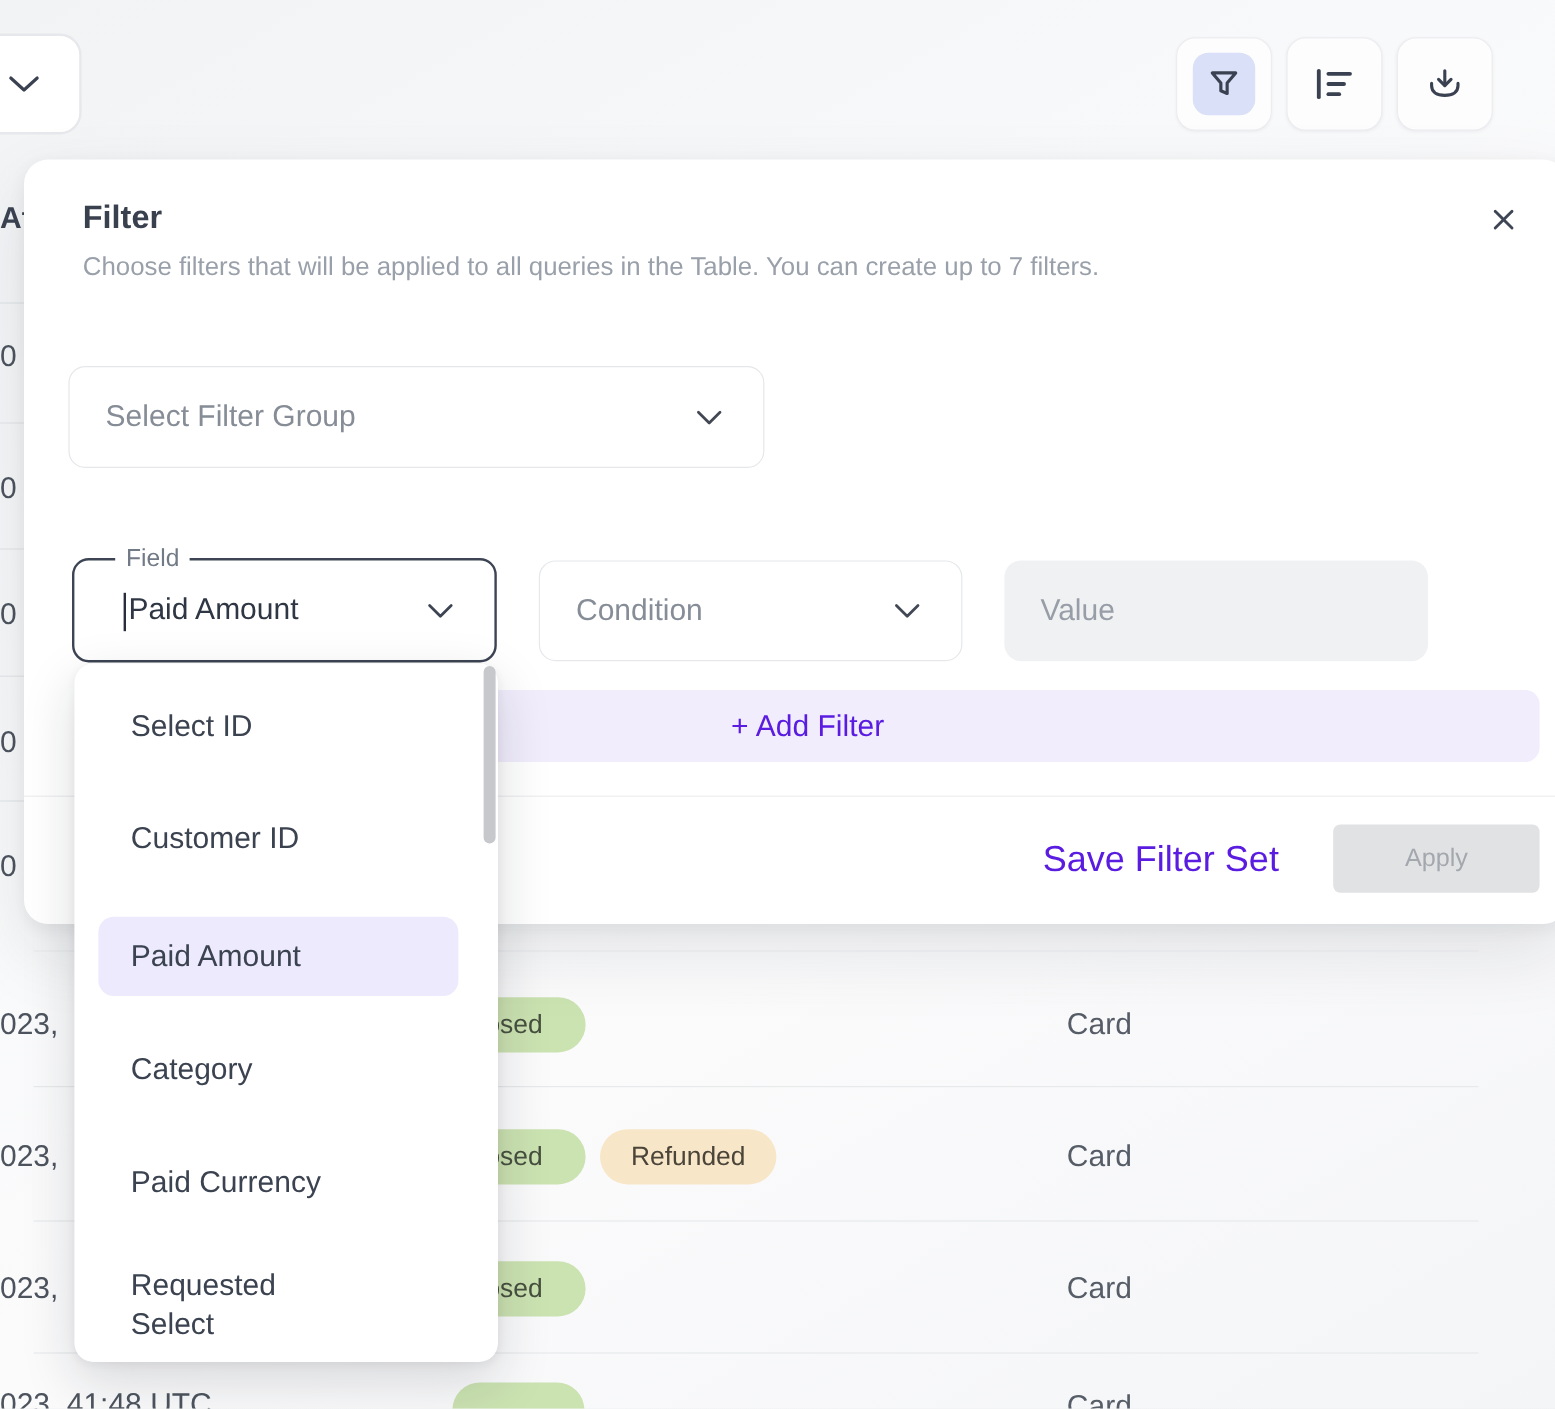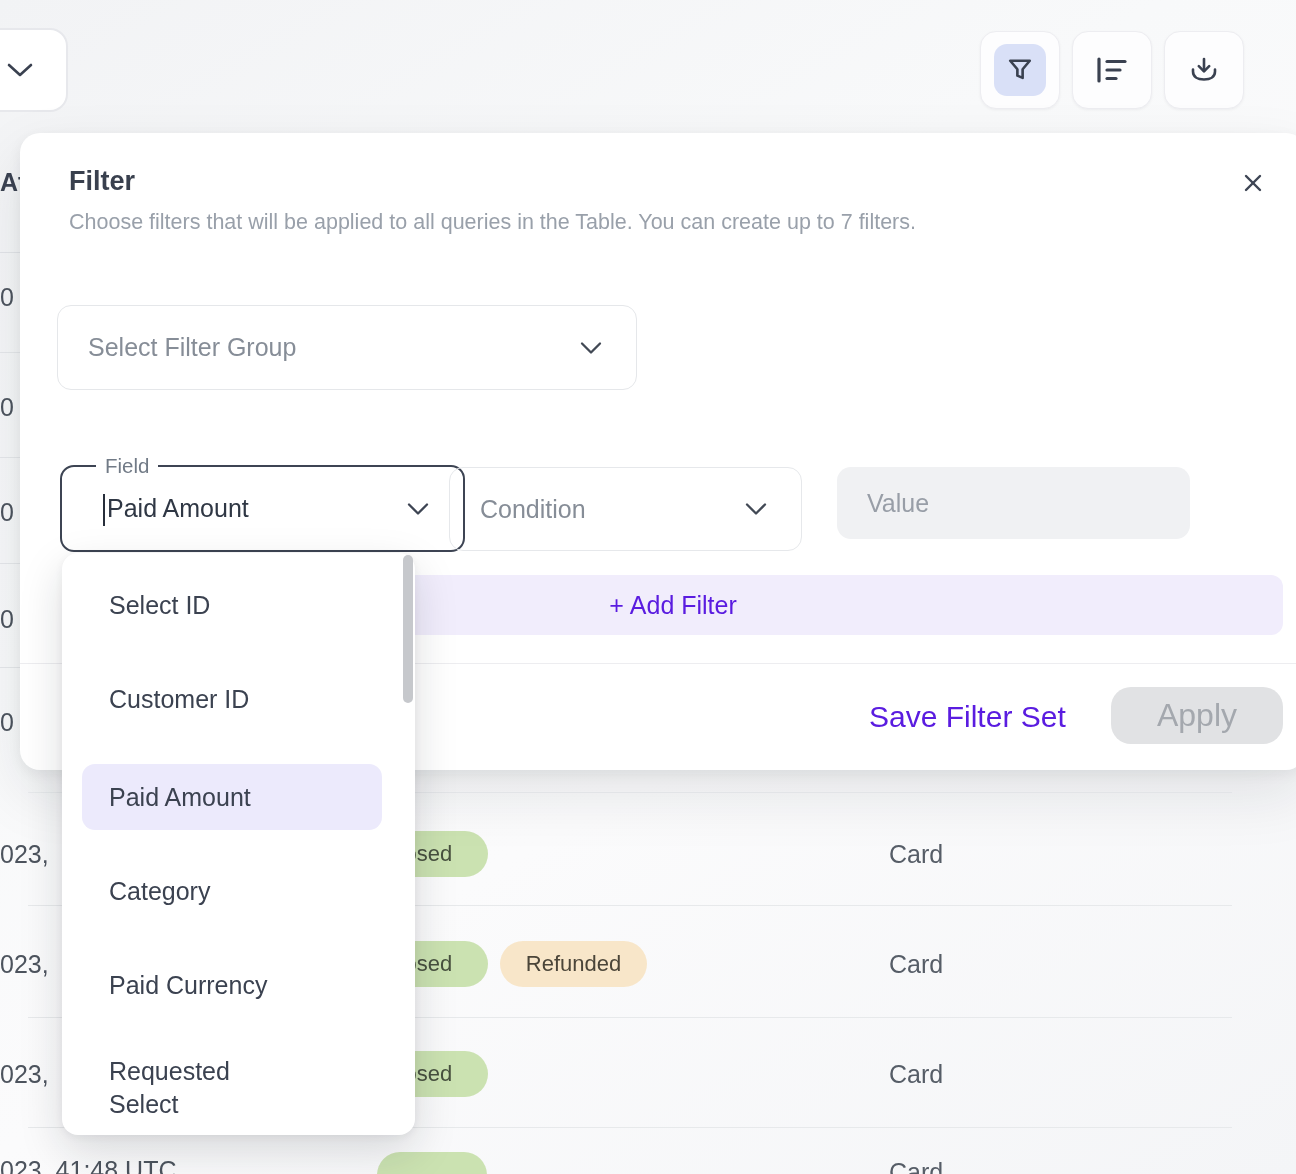--- a/index.html
+++ b/index.html
@@ -45,37 +45,37 @@
     border-radius:20px;box-shadow:0 24px 60px rgba(23,28,38,.10),0 4px 14px rgba(23,28,38,.06);z-index:10;}
   .m-title{position:absolute;left:49px;top:33px;font-size:27px;font-weight:600;color:#39404e;}
   .m-sub{position:absolute;left:49px;top:77px;font-size:21.5px;color:#99a0aa;}
   .m-close{position:absolute;left:1218px;top:35px;width:30px;height:30px;display:flex;
     align-items:center;justify-content:center;cursor:pointer;}
   .sel{position:absolute;box-sizing:border-box;border-radius:14px;display:flex;align-items:center;}
   .sel .txt{font-size:25px;}
   .sel .chev{position:absolute;right:34px;top:50%;transform:translateY(-50%);}
   .group-sel{left:37px;top:172px;width:580px;height:85px;border:1.5px solid #e5e7ea;padding-left:30px;}
   .group-sel .txt{color:#868d97;}
-  .field-sel{left:40px;top:332px;width:405px;height:87px;border:2.5px solid var(--field-border);padding-left:45px;}
+  .field-sel{left:40px;top:332px;width:354px;height:87px;border:2.5px solid var(--field-border);padding-left:45px;}
   .field-sel .txt{color:#2f3744;}
   .field-label{position:absolute;left:34px;top:-15px;background:#fff;padding:0 9px;
     font-size:20.5px;color:#717a86;line-height:1.4;}
   .caret{position:absolute;left:41px;top:27px;width:2px;height:32px;background:#272e3a;}
   .cond-sel{left:429px;top:334px;width:353px;height:84px;border:1.5px solid #e6e8eb;padding-left:30px;}
   .cond-sel .txt{color:#868d97;}
-  .value-input{left:817px;top:334px;width:353px;height:72px;background:#f0f1f3;padding-left:30px;}
+  .value-input{left:817px;top:334px;width:353px;height:84px;background:#f0f1f3;padding-left:30px;}
   .value-input .txt{color:#989ea7;}
   .add-filter{position:absolute;left:43px;top:442px;width:1220px;height:60px;background:var(--add-filter-bg);
     border-radius:12px;display:flex;align-items:center;justify-content:center;gap:6px;
     font-size:25px;font-weight:500;color:var(--accent-purple);cursor:pointer;}
   .m-div{position:absolute;left:0;top:530px;width:100%;height:1px;background:#ededf0;}
   .save-link{position:absolute;left:849px;top:567px;font-size:30px;font-weight:400;
     color:var(--accent-purple);cursor:pointer;}
   .apply-btn{position:absolute;left:1091px;top:554px;width:172px;height:57px;border:none;
-    background:var(--apply-disabled-bg);border-radius:20px;font-size:32px;font-weight:500;
+    background:var(--apply-disabled-bg);border-radius:6px;font-size:21px;font-weight:500;
     color:#a4a8ae;font-family:inherit;}
 
   
   .dropdown{position:absolute;left:62px;top:553px;width:353px;height:582px;background:#fff;
     border-radius:16px;box-shadow:0 16px 44px rgba(20,24,33,.15),0 2px 8px rgba(20,24,33,.06);z-index:30;}
   .dd-item{position:absolute;left:20px;width:300px;height:66px;border-radius:13px;display:flex;
     align-items:center;padding-left:27px;box-sizing:border-box;font-size:25px;color:#3b4250;cursor:pointer;}
   .dd-item.i0{top:19px}.dd-item.i1{top:113px}.dd-item.i2{top:211px}
   .dd-item.i3{top:305px}.dd-item.i4{top:399px}
   .dd-item.i5{top:487px;height:96px;line-height:33px;}

